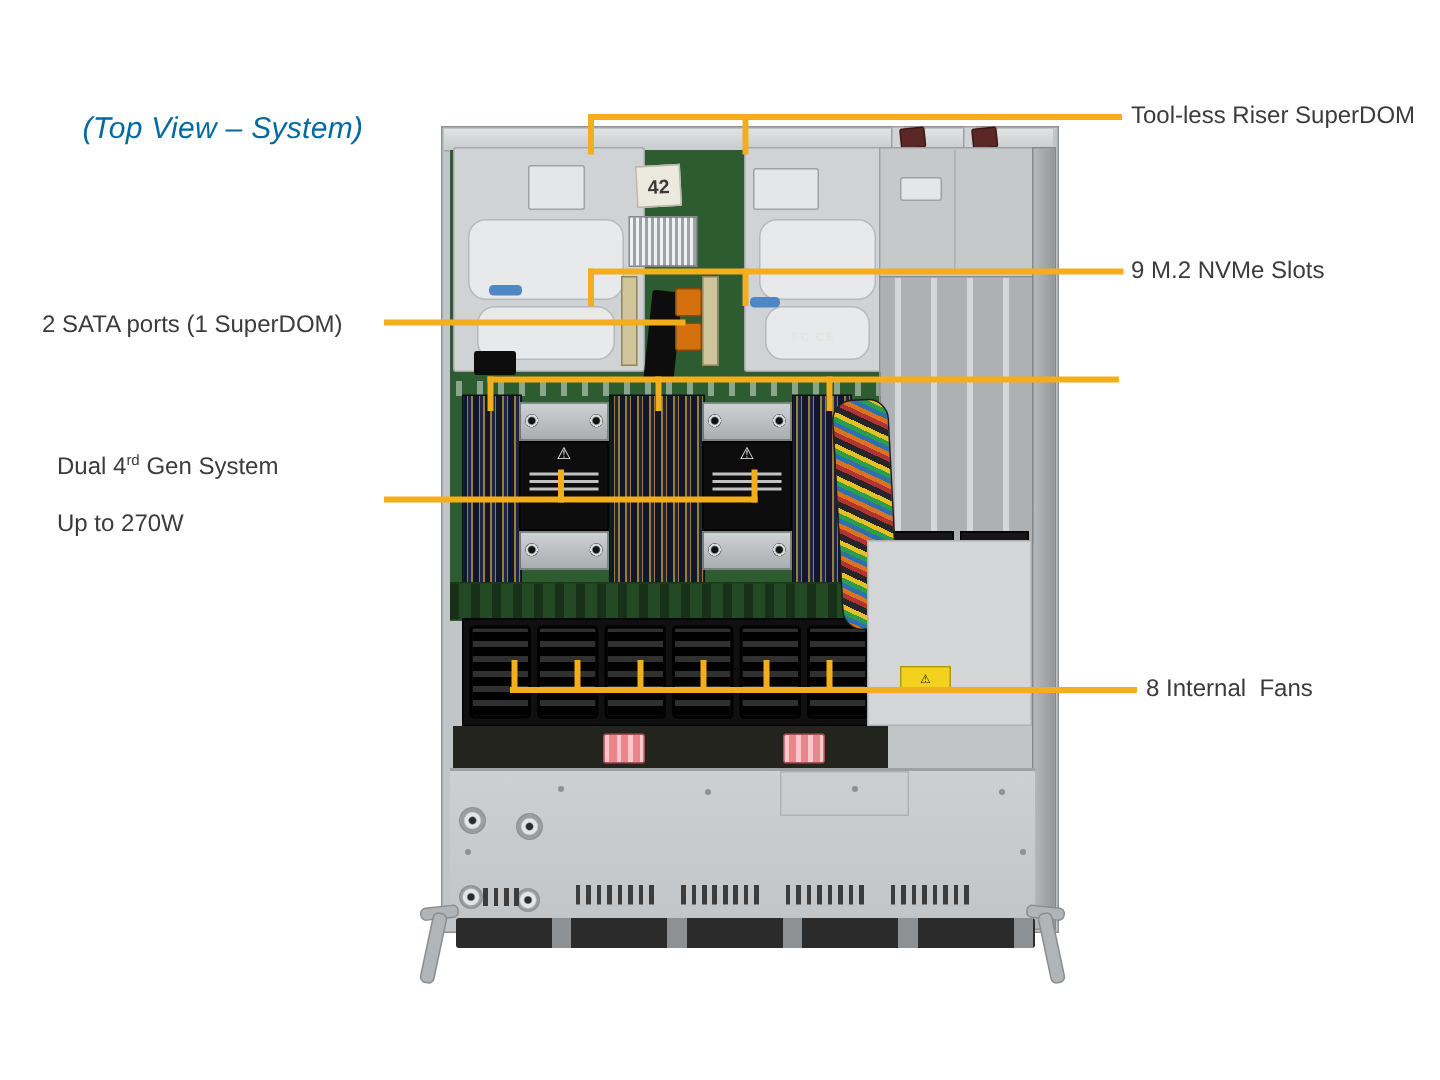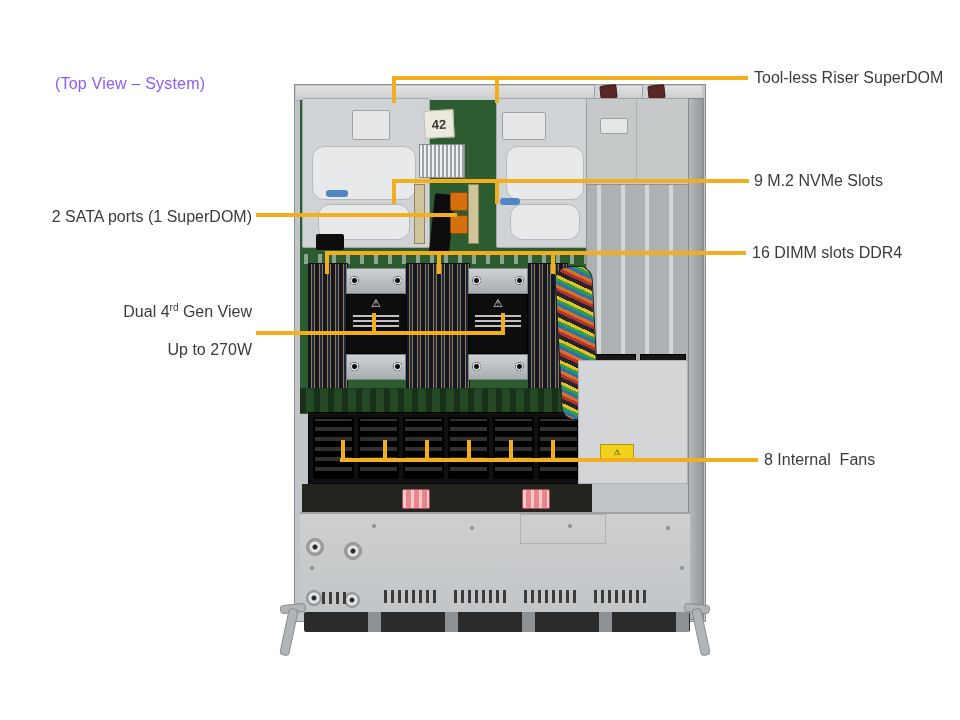--- a/index.html
+++ b/index.html
@@ -1,23 +1,23 @@
 <!DOCTYPE html>
 <html><head>
 <meta charset="utf-8">
 <style>
   html,body{margin:0;padding:0;background:#ffffff;}
   .stage{position:relative;width:960px;height:720px;background:#ffffff;overflow:hidden;
          font-family:"Liberation Sans", sans-serif;color:#3b3b3b;}
   .abs{position:absolute;}
 
   
-  .note{font-size:16px;color:#8b5cf6;letter-spacing:.2px;}
+  .note{font-style:italic;font-size:20px;color:#0369a1;letter-spacing:.2px;}
   .cap{font-size:16px;color:#3b3b3b;white-space:pre;line-height:19px;}
-  .cap.right{text-align:right;white-space:normal;}
+  .cap.right{text-align:left;white-space:normal;}
   .cap sup{font-size:10px;}
 
   
   .cl{background:#F2AE1C;}
 
   
   .chassis{background:#c2c5c7;border:1px solid #8e9193;}
   .toprail{background:linear-gradient(#e0e2e3,#c9ccce);border-bottom:1px solid #a3a6a8;}
   .pcb{background:#2e5c31;}
   .bracket{background:#d0d3d5;border:1px solid #a5a8aa;border-radius:2px;}
@@ -215,27 +215,26 @@
   <div class="abs cl" style="left:495px;top:179px;width:4px;height:25px;"></div>
   <div class="abs cap" style="left:754px;top:171px;">9 M.2 NVMe Slots</div>
 
   <div class="abs cl" style="left:256px;top:213px;width:201px;height:4px;"></div>
   <div class="abs cap right" style="left:28px;top:207px;width:224px;">2 SATA ports (1 SuperDOM)</div>
 
   <div class="abs cl" style="left:325px;top:251px;width:421px;height:4px;"></div>
   <div class="abs cl" style="left:325px;top:251px;width:4px;height:23px;"></div>
   <div class="abs cl" style="left:437px;top:251px;width:4px;height:23px;"></div>
   <div class="abs cl" style="left:551px;top:251px;width:4px;height:23px;"></div>
-  <div class="abs cap" style="left:752px;top:243px;">16 DIMM slots DDR4</div>
 
   <div class="abs cl" style="left:256px;top:331px;width:249px;height:4px;"></div>
   <div class="abs cl" style="left:372px;top:313px;width:4px;height:22px;"></div>
   <div class="abs cl" style="left:501px;top:313px;width:4px;height:22px;"></div>
   <div class="abs cap right" style="left:38px;top:298px;width:214px;">
-    <span>Dual 4</span><sup>rd</sup><span> Gen View</span><br>
+    <span>Dual 4</span><sup>rd</sup><span> Gen System</span><br>
     <br>
     <span>Up to 270W</span>
   </div>
 
   <div class="abs cl" style="left:340px;top:458px;width:418px;height:4px;"></div>
   <div class="abs cl" style="left:341px;top:440px;width:4px;height:20px;"></div>
   <div class="abs cl" style="left:383px;top:440px;width:4px;height:20px;"></div>
   <div class="abs cl" style="left:425px;top:440px;width:4px;height:20px;"></div>
   <div class="abs cl" style="left:467px;top:440px;width:4px;height:20px;"></div>
   <div class="abs cl" style="left:509px;top:440px;width:4px;height:20px;"></div>

